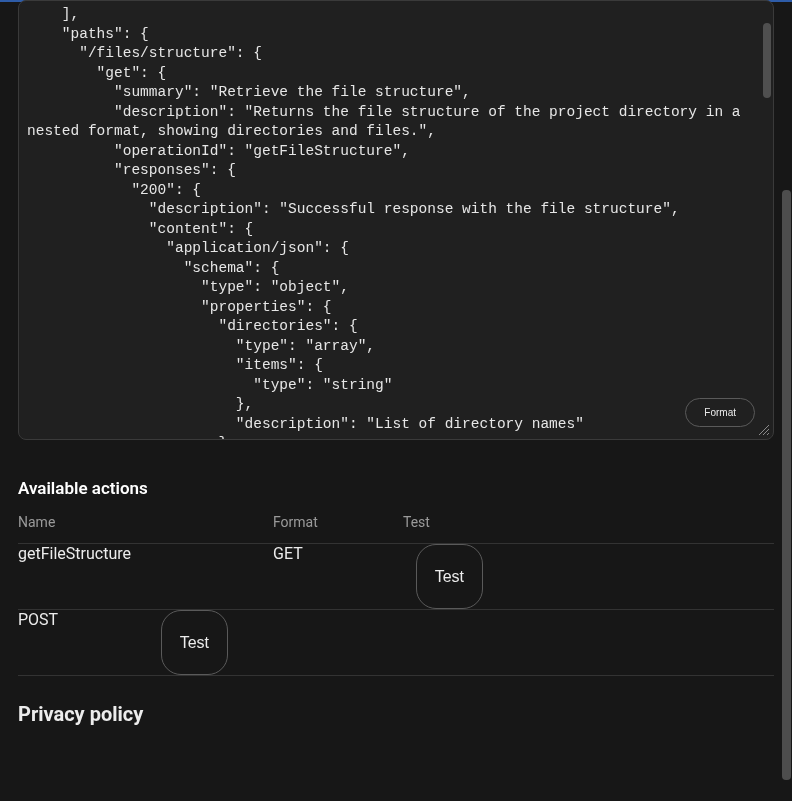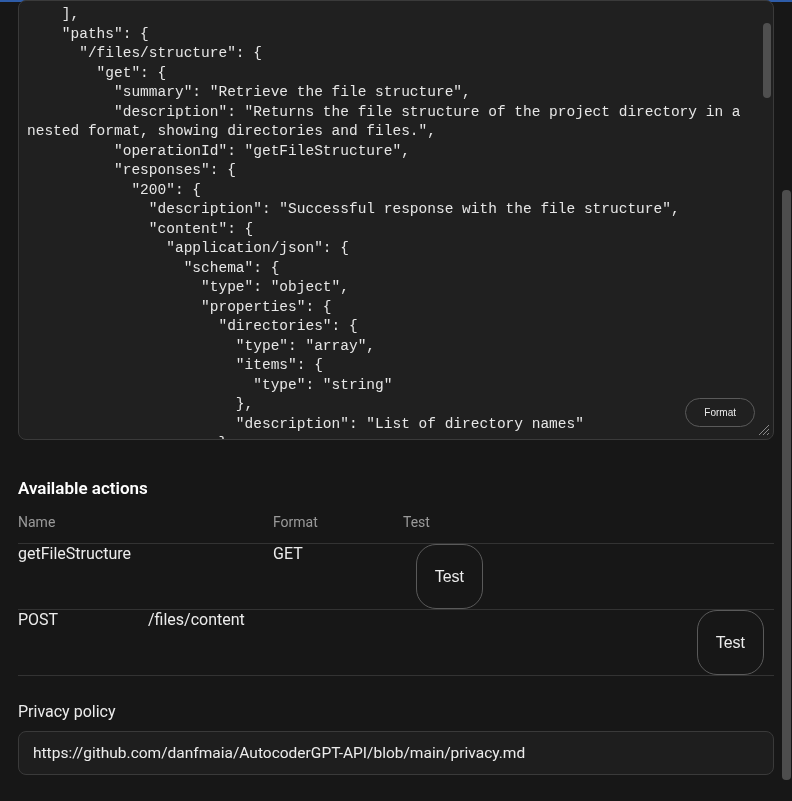--- a/index.html
+++ b/index.html
@@ -123,22 +123,22 @@
     background: transparent;
     color: #ececec;
     border-radius: 20px;
     padding: 6px 18px;
     font-size: 16px;
     font-weight: 400;
     cursor: pointer;
   }
 
   .privacy-label {
-    font-size: 16px;
-    font-weight: 400;
+    font-size: 20px;
+    font-weight: 700;
     margin-top: 26px;
     margin-bottom: 10px;
   }
   .privacy-input {
     width: 100%;
     background: #1e1e1e;
     border: 1px solid #3a3a3a;
     border-radius: 8px;
     padding: 12px 14px;
     color: #ececec;
@@ -200,25 +200,23 @@
     <div class="table-row">
       <div class="col-name">getFileStructure</div>
       <div class="col-method">GET</div>
       <div class="col-action">
         <button class="test-btn">Test</button>
       </div>
     </div>
 
     <div class="table-row">
       <div class="col-method">POST</div>
-      <div class="col-path">/files/content</div>
       <div class="col-action">
         <button class="test-btn">Test</button>
       </div>
     </div>
   </div>
 
   <div class="privacy-label">Privacy policy</div>
-  <input class="privacy-input" type="text" value="https://github.com/danfmaia/AutocoderGPT-API/blob/main/privacy.md" style="">
 
 </div>
 
 <div class="outer-scroll-thumb"></div>
 
 </body></html>

